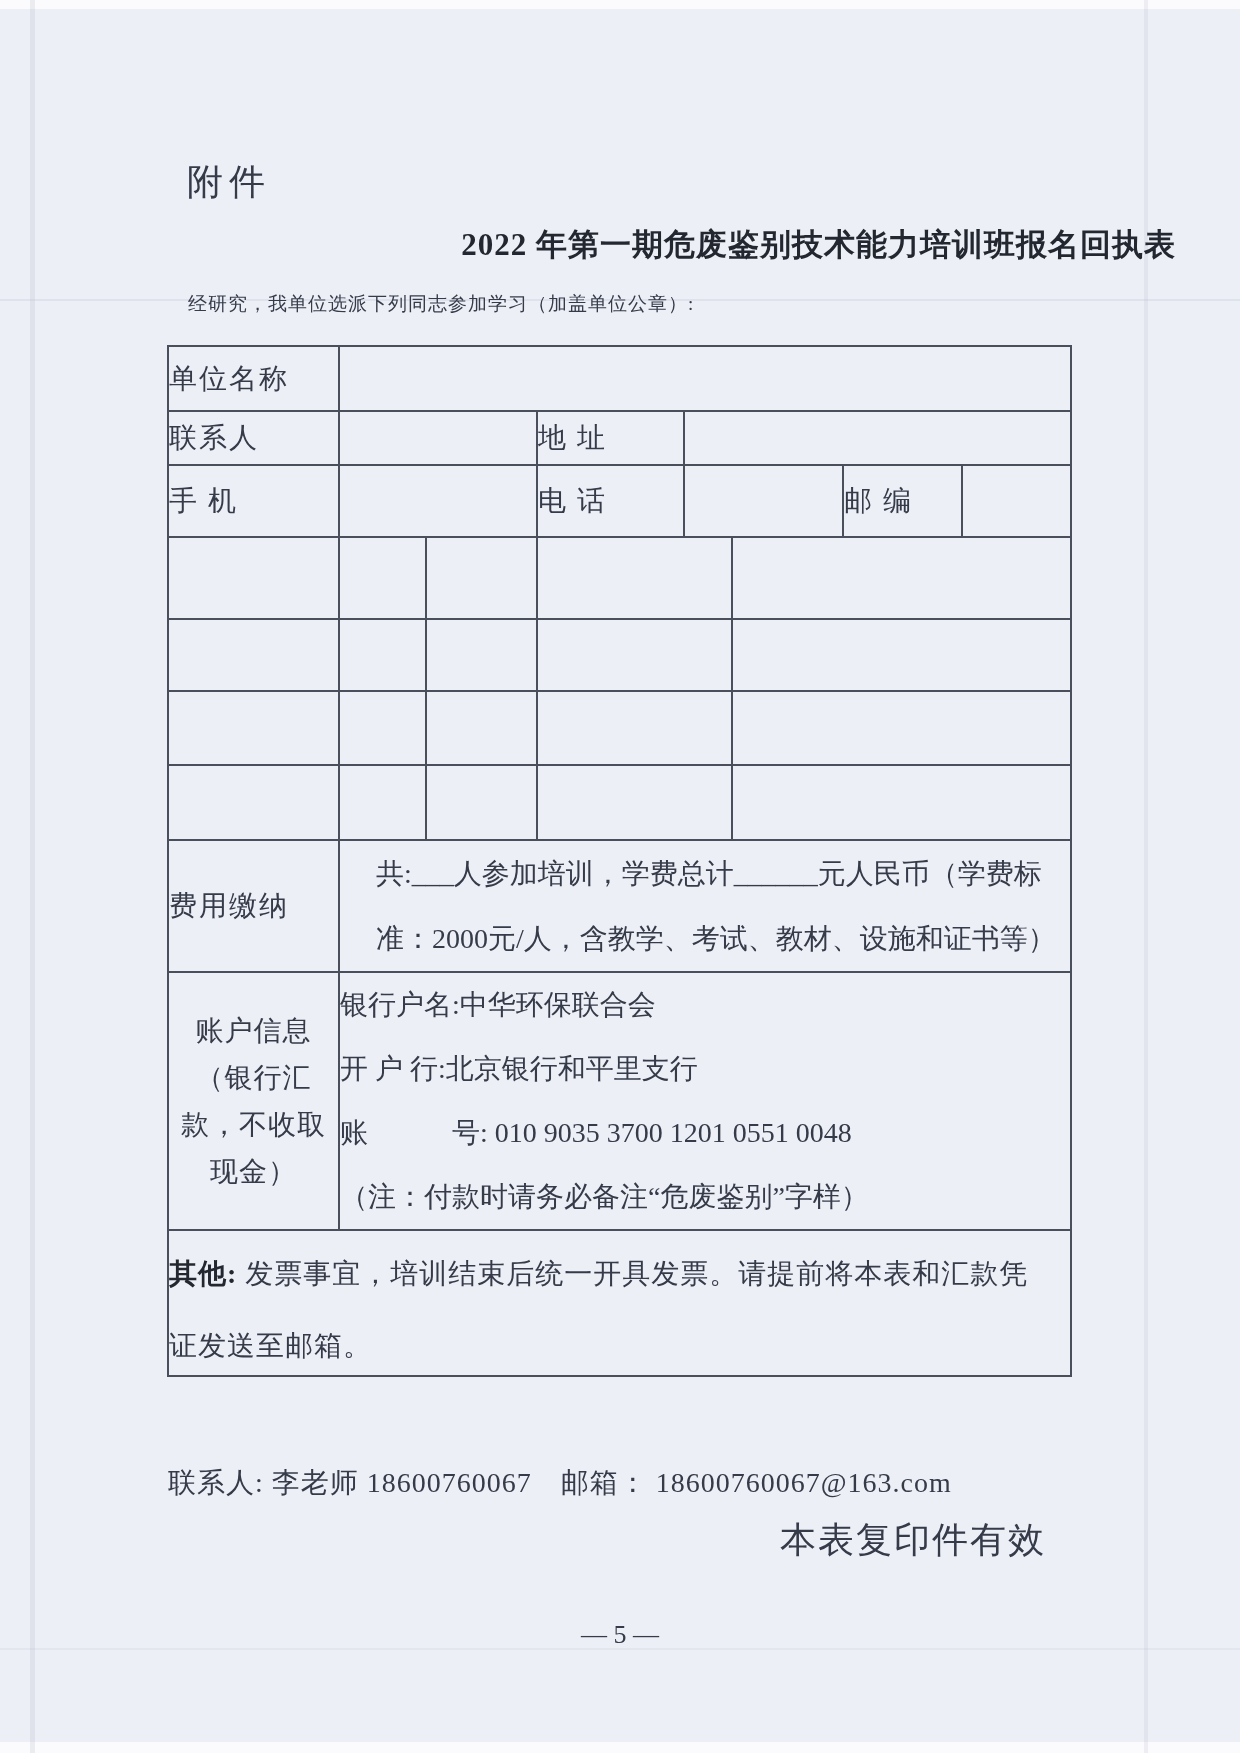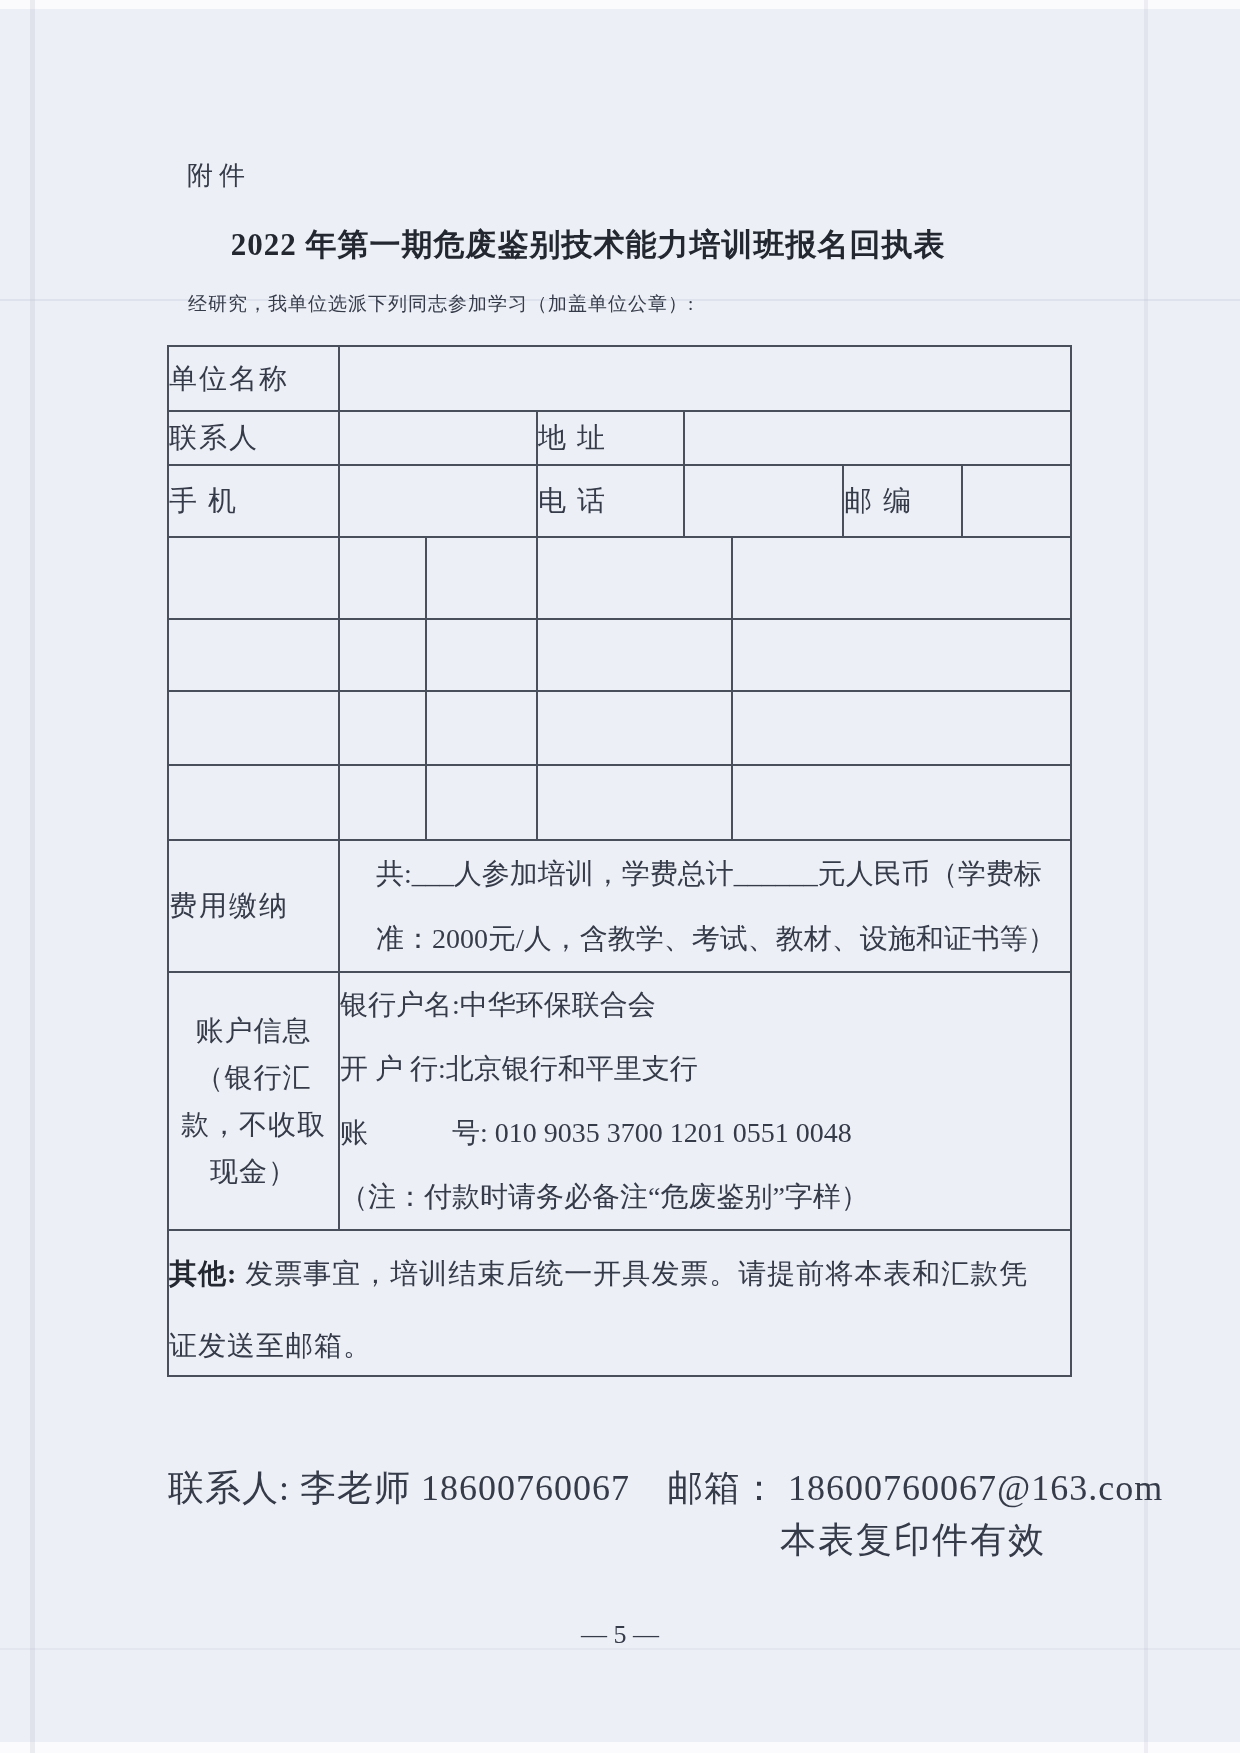--- a/index.html
+++ b/index.html
@@ -25,25 +25,25 @@
   
   .strip-top{position:absolute;left:0;top:0;width:100%;height:9px;background:var(--paper-edge);}
   .strip-bottom{position:absolute;left:0;top:1742px;width:100%;height:11px;background:var(--paper-edge);}
   .streak-v1{position:absolute;left:30px;top:0;width:5px;height:100%;background:rgba(175,180,198,0.22);}
   .streak-v2{position:absolute;left:1144px;top:0;width:4px;height:100%;background:rgba(175,180,198,0.18);}
   .streak-h1{position:absolute;left:0;top:299px;width:100%;height:2px;background:rgba(190,196,212,0.30);}
   .streak-h2{position:absolute;left:0;top:1648px;width:100%;height:2px;background:rgba(190,196,212,0.22);}
 
   .attachment{
     position:absolute;left:187px;top:158px;
-    font-size:26px;letter-spacing:6px;
+    font-size:36px;letter-spacing:6px;
   }
   .doc-title{
     position:absolute;left:0;top:224px;width:1176px;
-    text-align:center;
+    text-align:right;
     font-size:31px;font-weight:bold;color:var(--title);
     letter-spacing:1px;
   }
   .intro{
     position:absolute;left:188px;top:291px;
     font-size:19px;letter-spacing:1px;
   }
 
   table.reg{
     position:absolute;left:167px;top:345px;
@@ -66,21 +66,21 @@
   .fee-line{height:65px;display:flex;align-items:center;margin-left:36px;}
   .acct-line{height:64px;display:flex;align-items:center;}
   .acct-lbl{display:flex;flex-direction:column;justify-content:space-between;height:100%;}
   .acct-lbl div{height:47px;display:flex;align-items:center;justify-content:center;letter-spacing:1px;}
   .other-cell{padding:10px 14px 0 14px;vertical-align:top !important;}
   .other-line{line-height:58px;letter-spacing:1px;margin-top:14px;}
   .other-label{font-weight:bold;color:var(--title);}
 
   .contact-line{
     position:absolute;left:168px;top:1464px;
-    font-size:36px;letter-spacing:1px;
+    font-size:28px;letter-spacing:1px;
   }
   .copy-note{
     position:absolute;right:194px;top:1516px;
     font-size:36px;letter-spacing:2px;
   }
   .page-number{
     position:absolute;left:0;top:1620px;width:1240px;
     text-align:center;font-size:26px;
   }
 </style>

